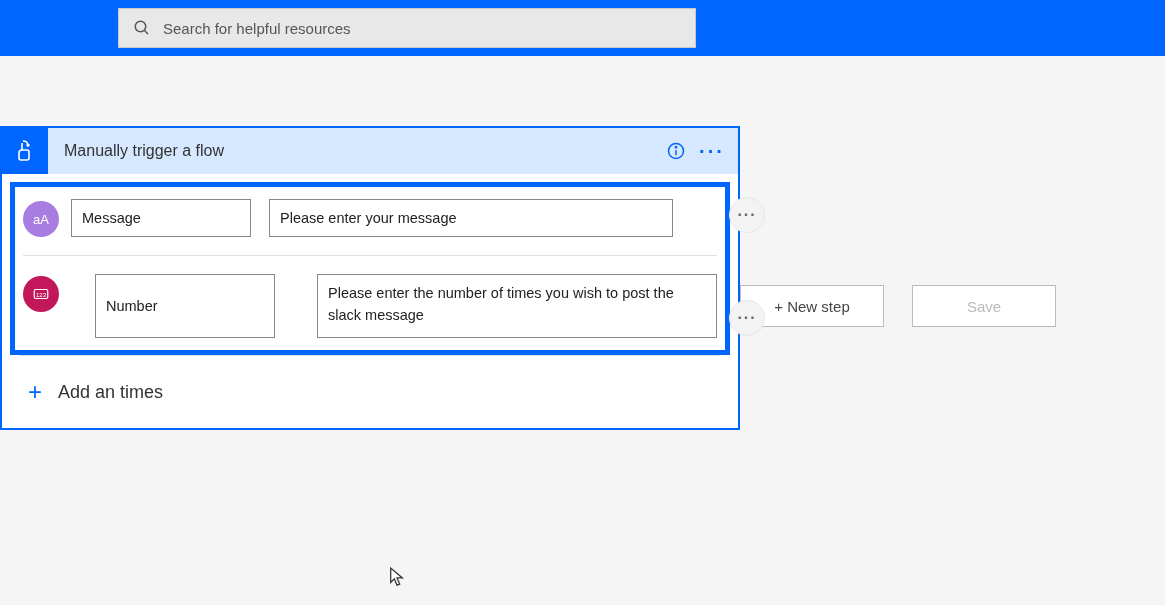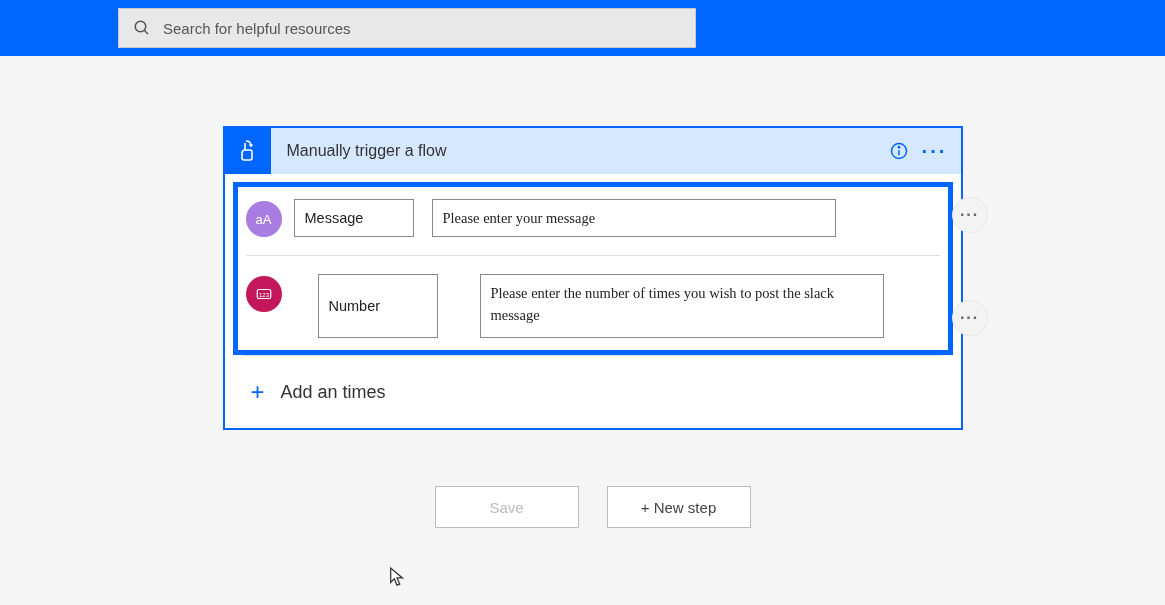--- a/index.html
+++ b/index.html
@@ -34,23 +34,22 @@
       margin-left: 12px;
       flex: 1;
       outline: none;
       color: #0f172a;
     }
     .search-input::placeholder { color: #555; }
 
     .canvas {
       padding-top: 70px;
       display: flex;
-      flex-direction: column;
-      align-items: center;
-      padding-left: 20px;
+      flex-direction: row;
+      align-items: center;
     }
 
     .flow-card {
       width: 740px;
       border: 2px solid #0066ff;
       background: #fff;
     }
 
     .card-header {
       display: flex;
@@ -105,40 +104,40 @@
       justify-content: center;
       margin-right: 12px;
       margin-top: 2px;
       flex-shrink: 0;
     }
     .row-icon.text { background: #a87ce0; color: #fff; font-size: 13px; }
     .row-icon.number { background: #c2185b; }
     .row-icon.number svg { width: 18px; height: 18px; }
 
     .name-field {
-      width: 120px;
+      width: 180px;
       height: 38px;
       border: 1px solid #888;
       padding: 0 10px;
       font-size: 14.5px;
       color: #222;
       margin-right: 18px;
       outline: none;
     }
     .name-field.tall { height: 64px; }
     .desc-field {
       width: 404px;
       height: 38px;
       border: 1px solid #888;
       padding: 8px 10px;
       font-size: 14.5px;
       color: #222;
       outline: none;
       resize: none;
-      font-family: Liberation Serif, serif;
+      font-family: Liberation Sans, sans-serif;
       line-height: 1.5;
     }
     .desc-field.tall { height: 64px; }
 
     .row-more {
       position: absolute;
       right: -48px;
       top: 4px;
       width: 36px;
       height: 36px;
@@ -264,22 +263,22 @@
     <div class="divider"></div>
 
     <div class="add-input">
       <span class="plus">+</span>
       <span>Add an times</span>
     </div>
 
   </div>
 
   <div class="bottom-actions">
+    <button class="action-btn">+ New step</button>
     <button class="action-btn disabled">Save</button>
-    <button class="action-btn">+ New step</button>
   </div>
 </div>
 
 <div class="cursor">
   <svg viewBox="0 0 20 24" fill="none" stroke="#333" stroke-width="1.4">
     <path d="M3 2 L3 18 L7 14 L10 21 L13 20 L10 13 L16 13 Z" fill="#fff"></path>
   </svg>
 </div>
 
 </body></html>

